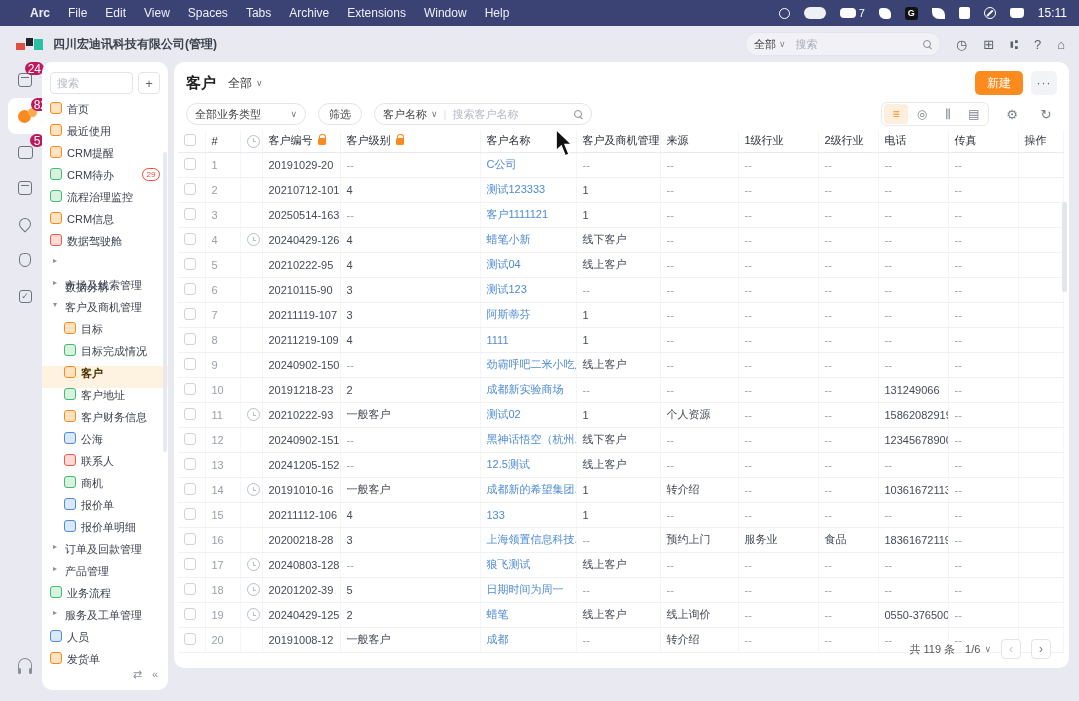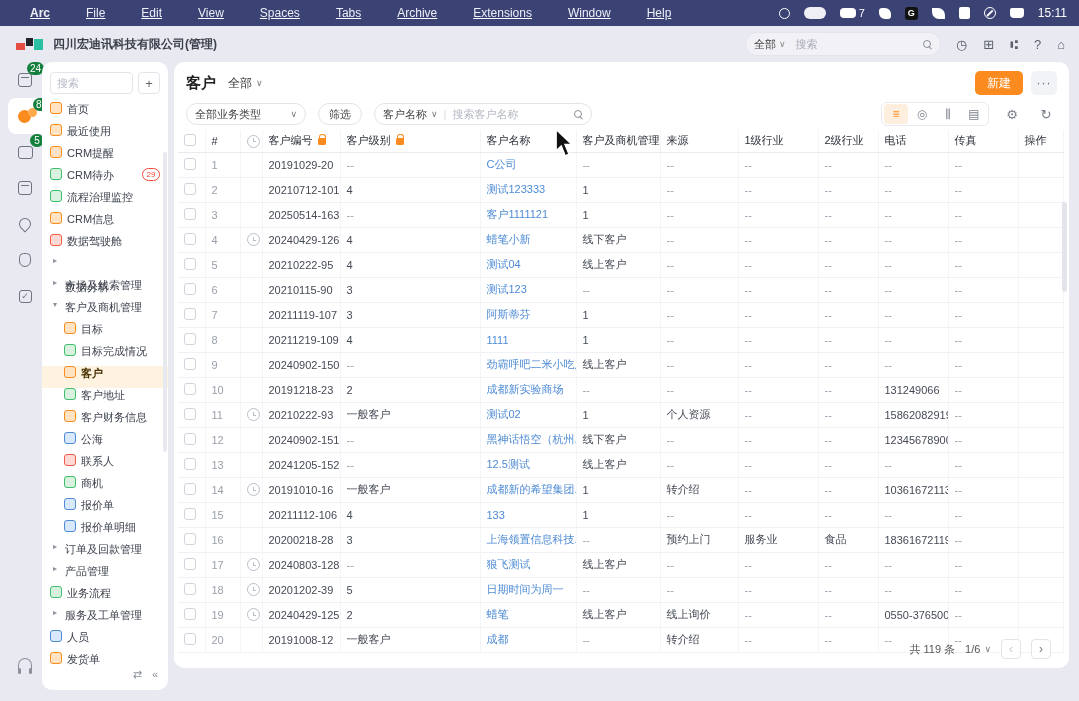--- a/index.html
+++ b/index.html
@@ -62,21 +62,21 @@
   .rail-item { position:relative; width:34px; height:36px; display:flex;
     align-items:center; justify-content:center; }
   .rail-item.active { background:#fff; border-radius:8px 0 0 8px; width:40px; }
   .rail-glyph { width:18px; height:18px; display:flex; align-items:center;
     justify-content:center; color:#6d7380; font-size:13px; }
   .rail-blob { position:relative; width:20px; height:16px; }
   .rail-blob i { position:absolute; border-radius:50%; background:#fb8b1e; }
   .rail-blob .b1 { width:13px; height:13px; left:0; top:2px; }
   .rail-blob .b2 { width:9px; height:9px; left:10px; top:0; background:#ffa94d; }
   .rbadge { position:absolute; top:0; right:-2px; min-width:14px; height:13px;
-    background:#15803d; color:#fff; border-radius:7px; font-size:10px;
+    background:#be185d; color:#fff; border-radius:7px; font-size:12px;
     display:flex; align-items:center; justify-content:center; padding:0 3px; }
   .rail-sq { width:15px; height:13px; border:1.4px solid #6d7380; border-radius:3px; }
   .rail-cal { width:14px; height:14px; border:1.4px solid #6d7380; border-radius:3px;
     position:relative; }
   .rail-cal::after { content:""; position:absolute; left:2px; top:3px; right:2px;
     height:1.4px; background:#6d7380; }
   .rail-pin { width:12px; height:12px; border:1.4px solid #6d7380;
     border-radius:50% 50% 50% 0; transform:rotate(-45deg); }
   .rail-shield { width:12px; height:14px; border:1.4px solid #6d7380;
     border-radius:6px 6px 8px 8px; }
@@ -188,21 +188,21 @@
 
   
   .cursor { position:absolute; left:553px; top:128px; width:22px; height:30px; z-index:50; }
 </style>
 </head>
 <body>
 
 <div class="menubar">
   <div class="mb-left">
     <span class="mb-apple"></span>
-    <span id="mb-items" style="display: inline-flex; gap: 36px; text-decoration: underline;">
+    <span id="mb-items" style="display: inline-flex; gap: 18px;">
         <span class="mb-item bold">Arc</span>
         <span class="mb-item">File</span>
         <span class="mb-item">Edit</span>
         <span class="mb-item">View</span>
         <span class="mb-item">Spaces</span>
         <span class="mb-item">Tabs</span>
         <span class="mb-item">Archive</span>
         <span class="mb-item">Extensions</span>
         <span class="mb-item">Window</span>
         <span class="mb-item">Help</span>

